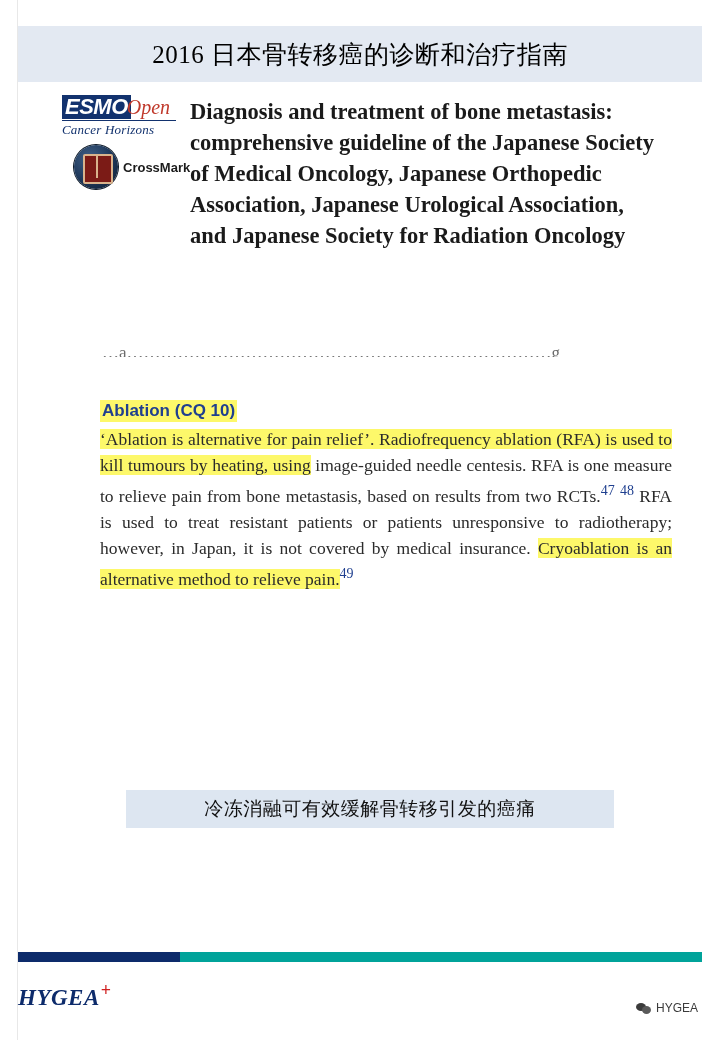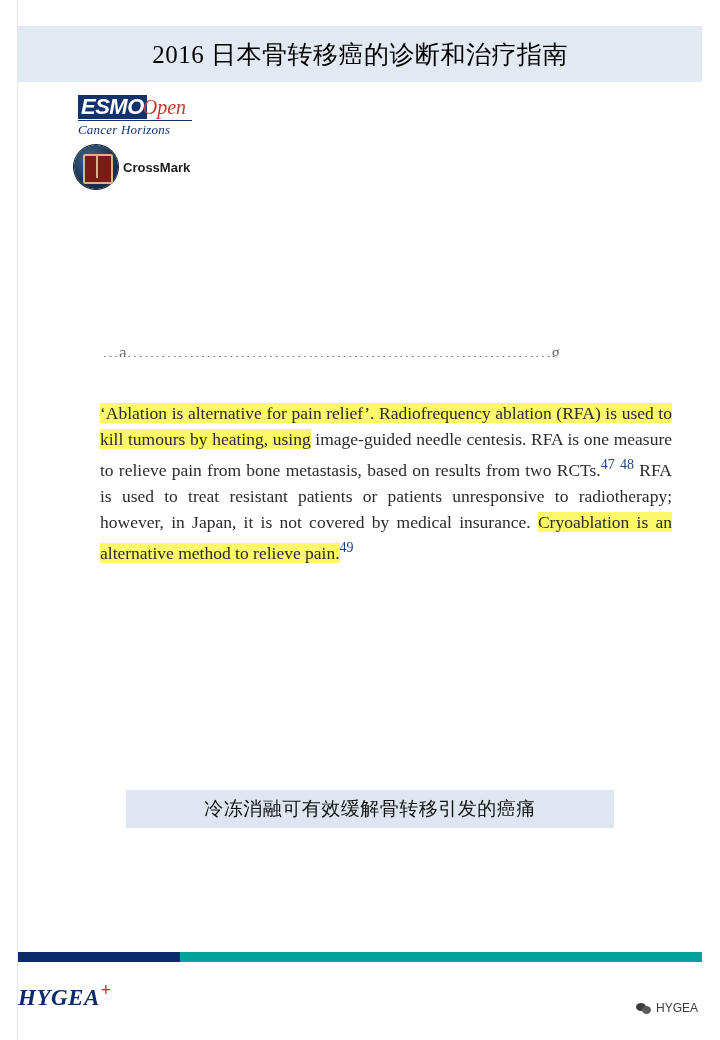--- a/index.html
+++ b/index.html
@@ -46,21 +46,21 @@
   
   .logo-block {
     position: absolute;
     left: 62px;
     top: 95px;
     width: 120px;
     height: 100px;
   }
   .esmo-logo {
     position: absolute;
-    left: 16px; top: 0;
+    left: 0; top: 0;
     width: 118px;
     height: 42px;
   }
   .esmo-main {
     font-family: "Liberation Sans", sans-serif;
     font-weight: bold;
     font-style: italic;
     font-size: 22px;
     color: #ffffff;
     background: #12326e;
@@ -305,26 +305,28 @@
       <div class="esmo-sub">Cancer Horizons</div>
     </div>
     <div class="crossmark">
       <div class="cm-circle">
         <div class="cm-book"></div>
       </div>
       <div class="cm-label">CrossMark</div>
     </div>
   </div>
 
+  <div class="paper-title">Diagnosis and treatment of bone metastasis: comprehensive guideline of the Japanese Society of Medical Oncology, Japanese Orthopedic Association, Japanese Urological Association, and Japanese Society for Radiation Oncology</div>
 
   <div class="clipped-line">
     <span>…a…………………………………………………………………g</span>
   </div>
 
   <div class="excerpt">
+    <h3>Ablation (CQ 10)</h3>
     <p>
       <span class="hl">‘Ablation is alternative for pain relief’. Radiofrequency ablation (RFA) is used to kill tumours by heating, using</span>
       <span>image-guided needle centesis. RFA is one measure to relieve pain from bone metastasis, based on results from two RCTs.</span><span class="sup">47</span>&nbsp;<span class="sup">48</span>
       <span>RFA is used to treat resistant patients or patients unresponsive to radiotherapy; however, in Japan, it is not covered by medical insurance.</span>
       <span class="hl">Cryoablation is an alternative method to relieve pain.</span><span class="sup">49</span>
     </p>
   </div>
 
   <div class="conclusion">
     <span>冷冻消融可有效缓解骨转移引发的癌痛</span>

